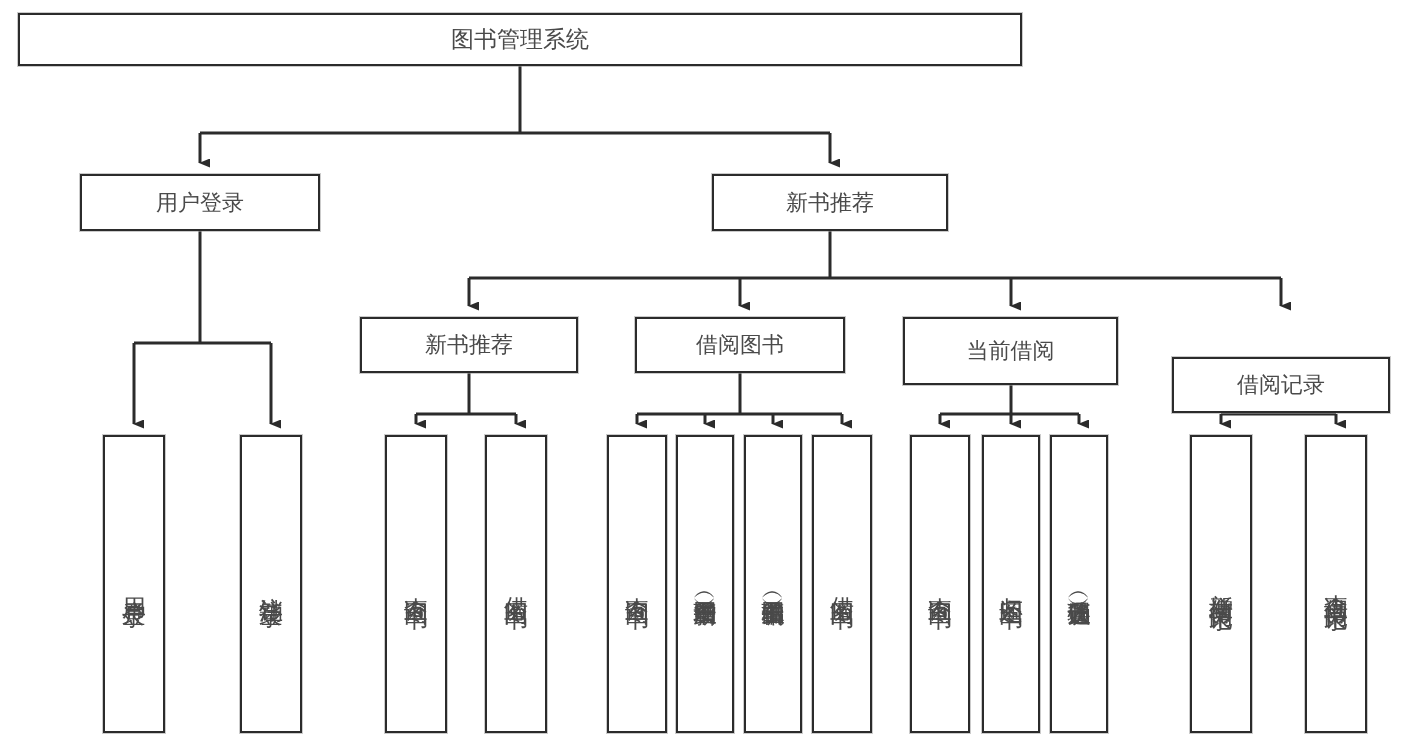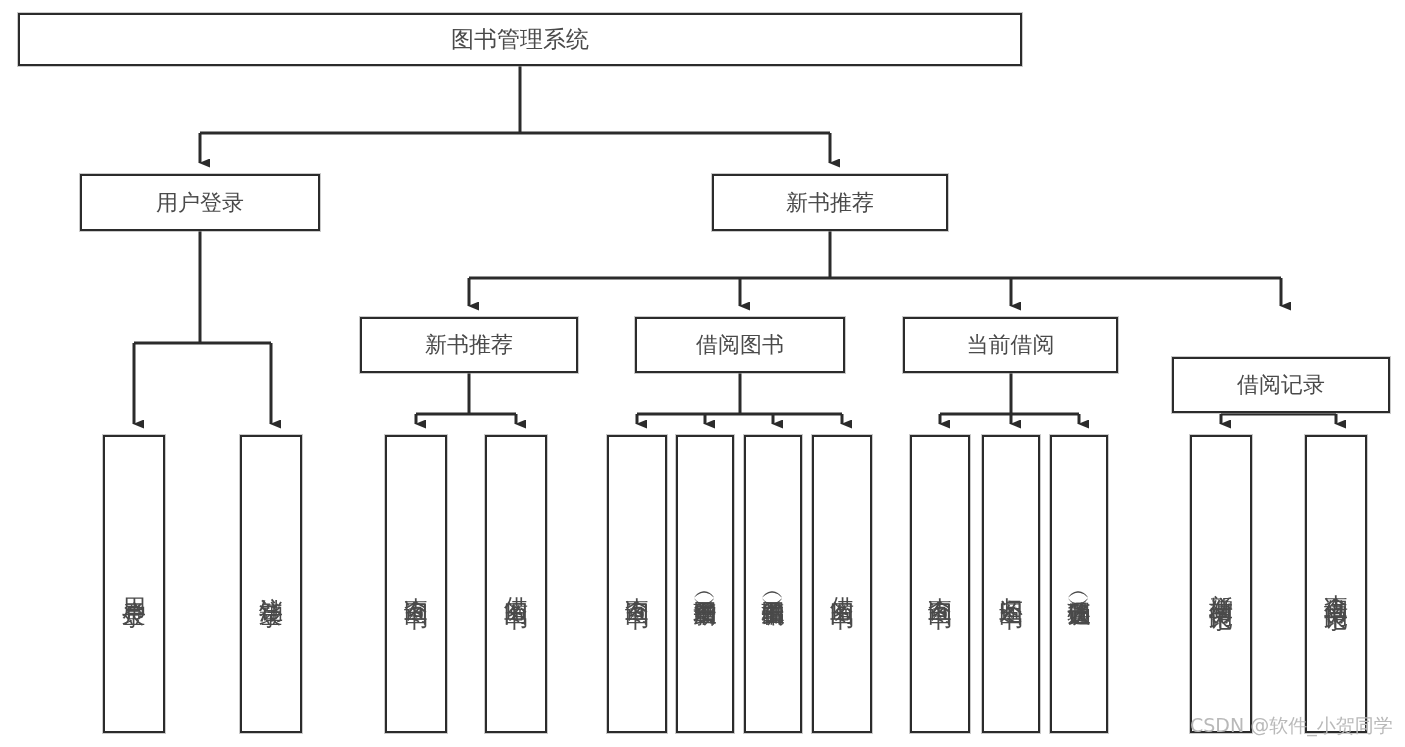--- a/index.html
+++ b/index.html
@@ -136,21 +136,21 @@
       </div>
       <div class="node horiz" style="left: 712px; top: 174px; width: 236px; height: 57px;">
         <span class="label">新书推荐</span>
       </div>
       <div class="node horiz" style="left: 360px; top: 317px; width: 218px; height: 56px; align-items: center;">
         <span class="label">新书推荐</span>
       </div>
       <div class="node horiz" style="left: 635px; top: 317px; width: 210px; height: 56px;">
         <span class="label">借阅图书</span>
       </div>
-      <div class="node horiz" style="left: 903px; top: 317px; width: 215px; height: 56px;">
+      <div class="node horiz" style="left: 903px; top: 317px; width: 215px; height: 68px;">
         <span class="label">当前借阅</span>
       </div>
       <div class="node horiz" style="left: 1172px; top: 317px; width: 218px; height: 56px; margin-top: 40px;">
         <span class="label">借阅记录</span>
       </div>
       <div class="node vert" style="left: 103px; top: 435px; width: 62px; height: 298px;">
         <span class="label">用户登录</span>
       </div>
       <div class="node vert" style="left: 240px; top: 435px; width: 62px; height: 298px;">
         <span class="label">注销登录</span>
@@ -183,15 +183,14 @@
         <span class="label">确认归还（管理员）</span>
       </div>
       <div class="node vert" style="left: 1190px; top: 435px; width: 62px; height: 298px;">
         <span class="label">新增借阅记录</span>
       </div>
       <div class="node vert" style="left: 1305px; top: 435px; width: 62px; height: 298px;">
         <span class="label">查询借阅记录</span>
       </div>
     </div>
 
-  <div class="watermark">CSDN @软件_小贺同学</div>
 
 </div>
 
 </body></html>

